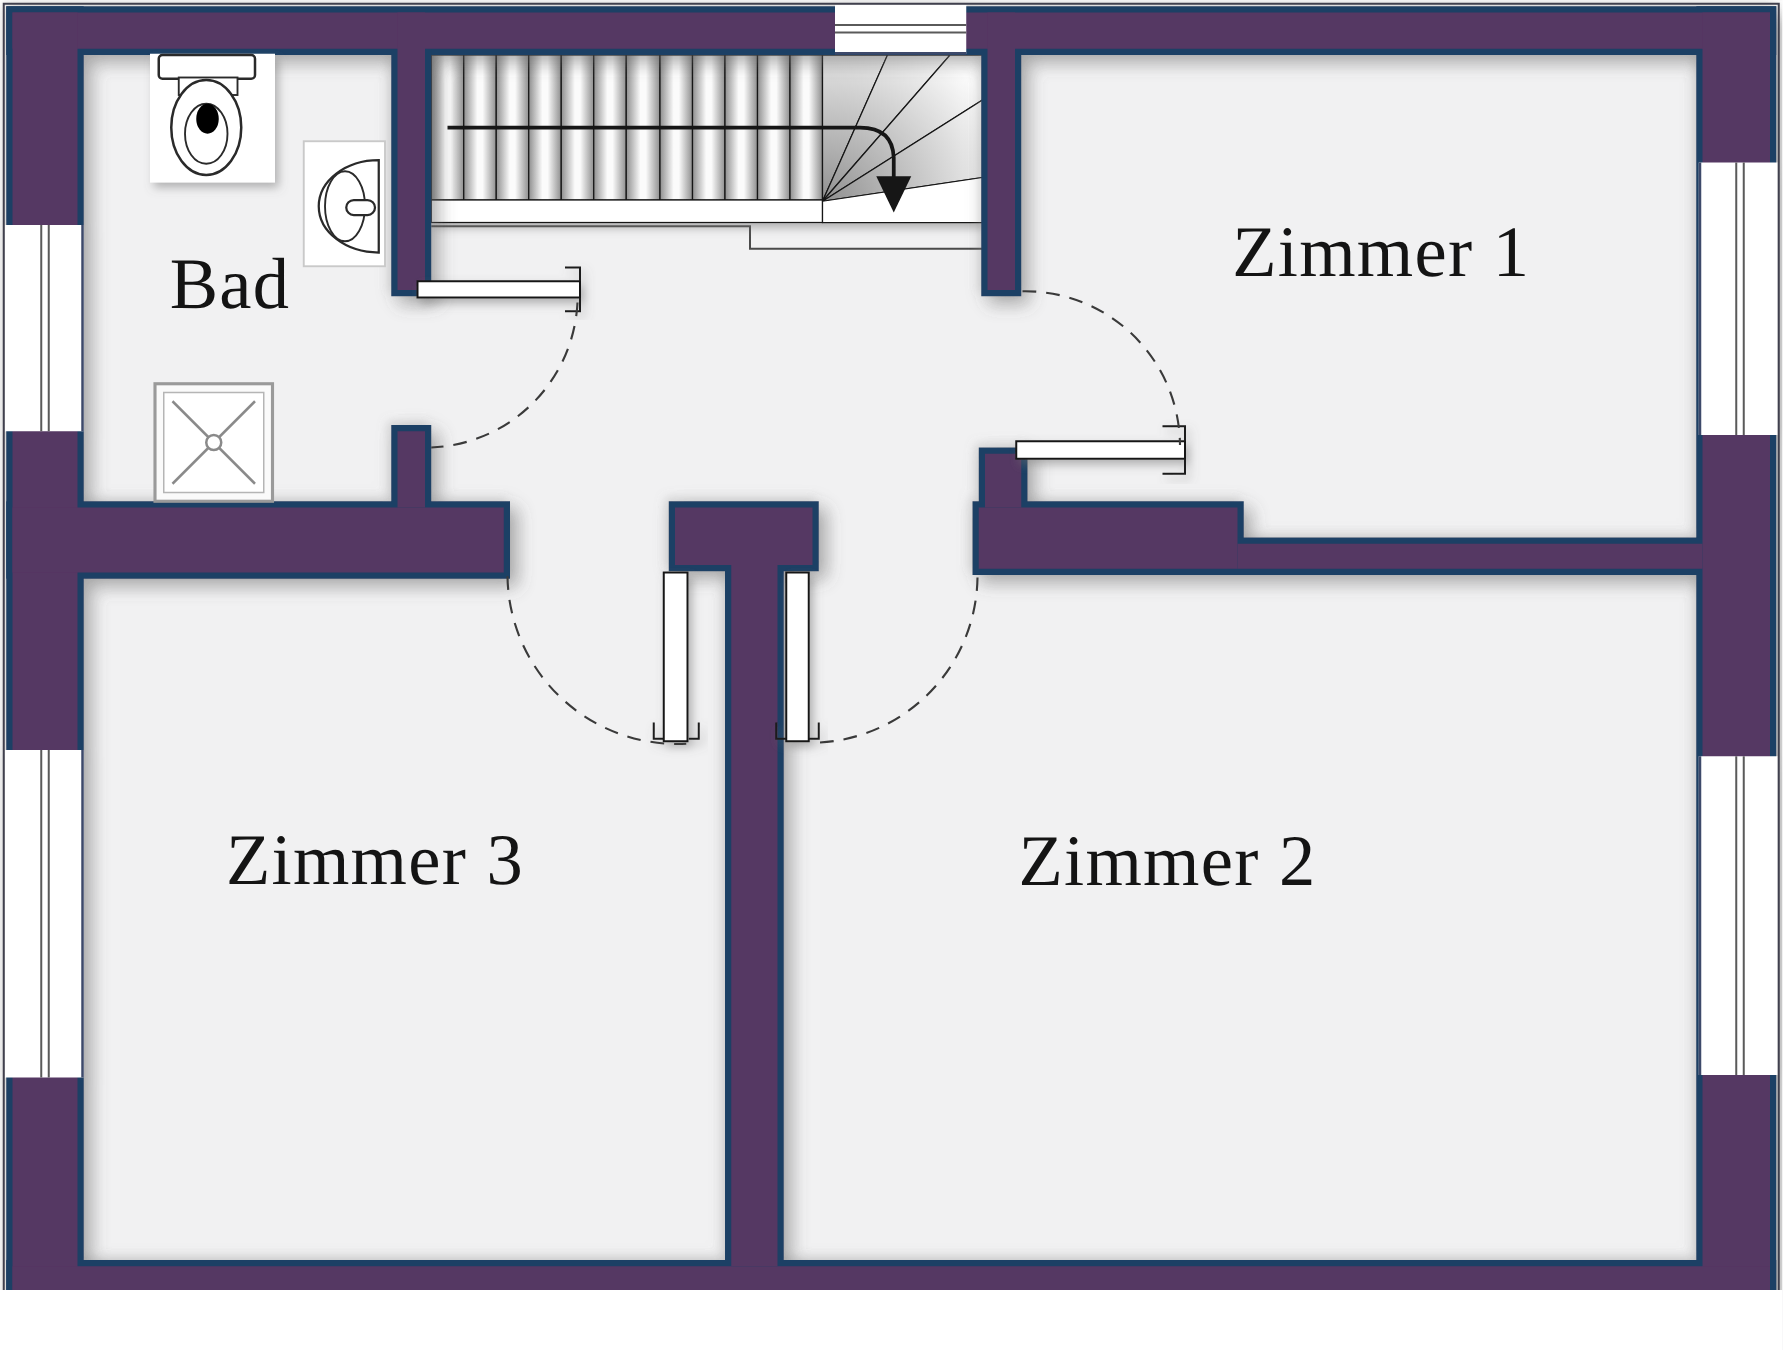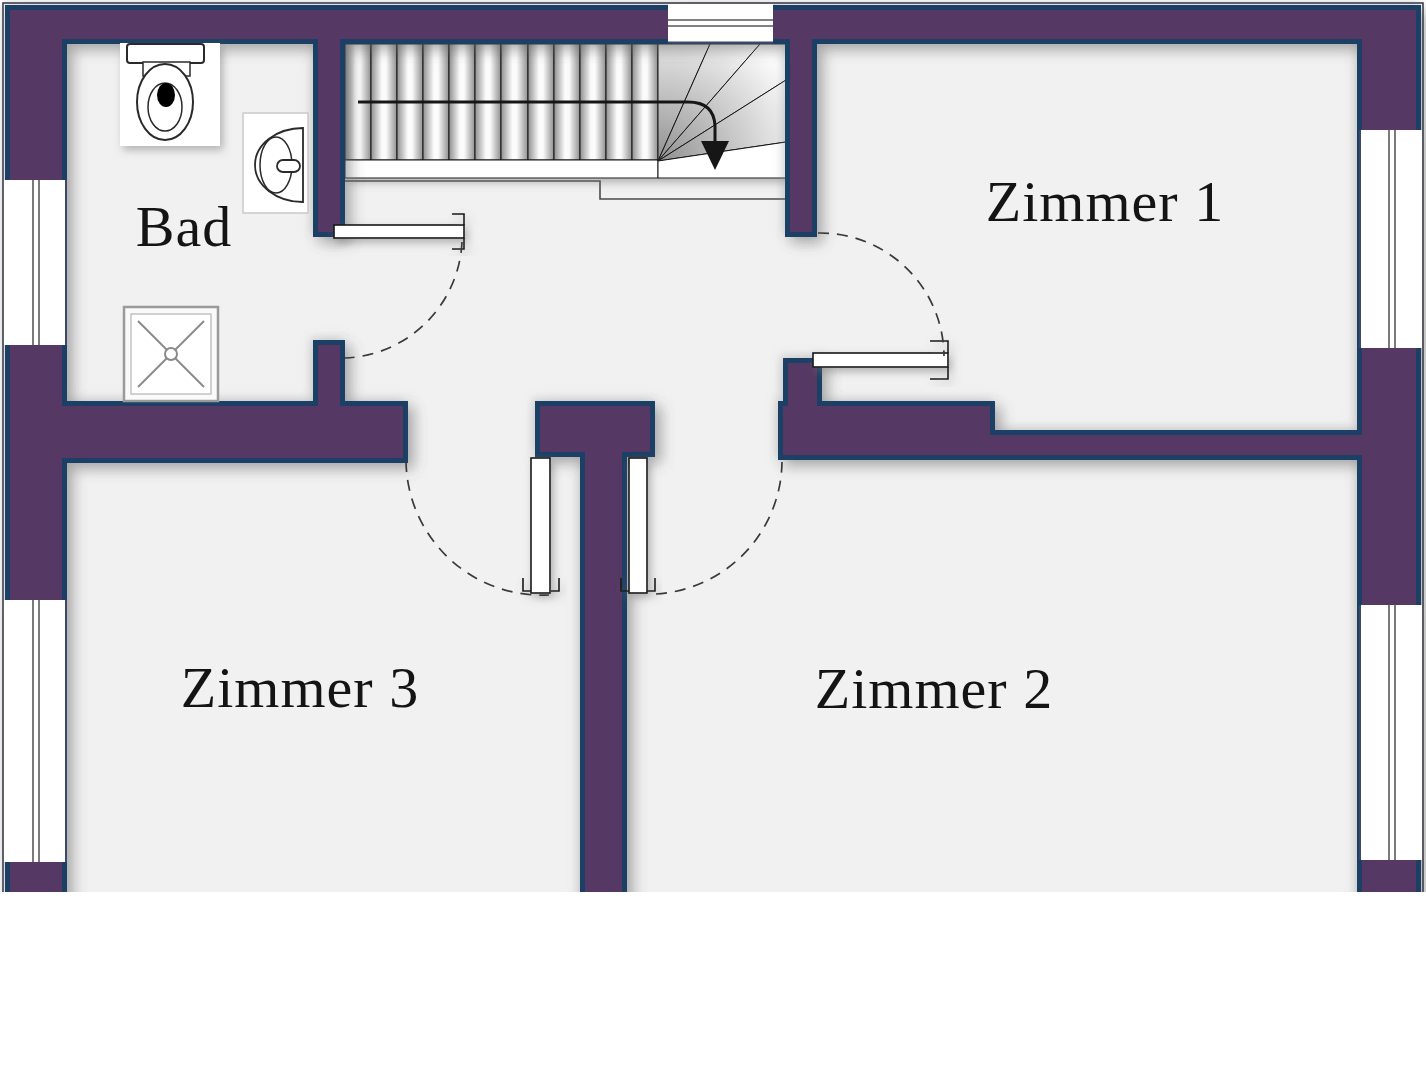--- a/index.html
+++ b/index.html
@@ -1,20 +1,20 @@
 <!DOCTYPE html>
 <html style="--wall-fill: #553763; --wall-border: #1f4065; --floor: #f1f1f2; --line: #1a1a1a; --window: #ffffff; --background: #ffffff;"><head>
 <meta charset="utf-8">
 <style>
   :root{
     --wall-fill:#553763; --wall-border:#1f4065; --floor:#f1f1f2;
     --line:#1a1a1a; --window:#ffffff; --background:#ffffff;
   }
   html,body{margin:0;padding:0;background:var(--background);}
-  .canvas{position:relative;width:1426px;height:892px;background:var(--background);overflow:hidden;}
+  .canvas{position:relative;width:1426px;height:1032px;background:var(--background);overflow:hidden;}
   .canvas svg{position:absolute;left:0;top:0;}
   .wall-n{fill:var(--wall-border);}
   .wall-p{fill:var(--wall-fill);}
   .floor{fill:var(--floor);}
   .win{fill:var(--window);}
   .glz{stroke:#5a5a5a;stroke-width:1.6;}
   .jamb{stroke:#3e4a6b;stroke-width:2;}
   .ln{stroke:var(--line);fill:none;}
   .leaf{fill:#ffffff;stroke:#161616;stroke-width:1.6;}
   .arc{fill:none;stroke:#3a3a3a;stroke-width:1.7;stroke-dasharray:11 8;}

